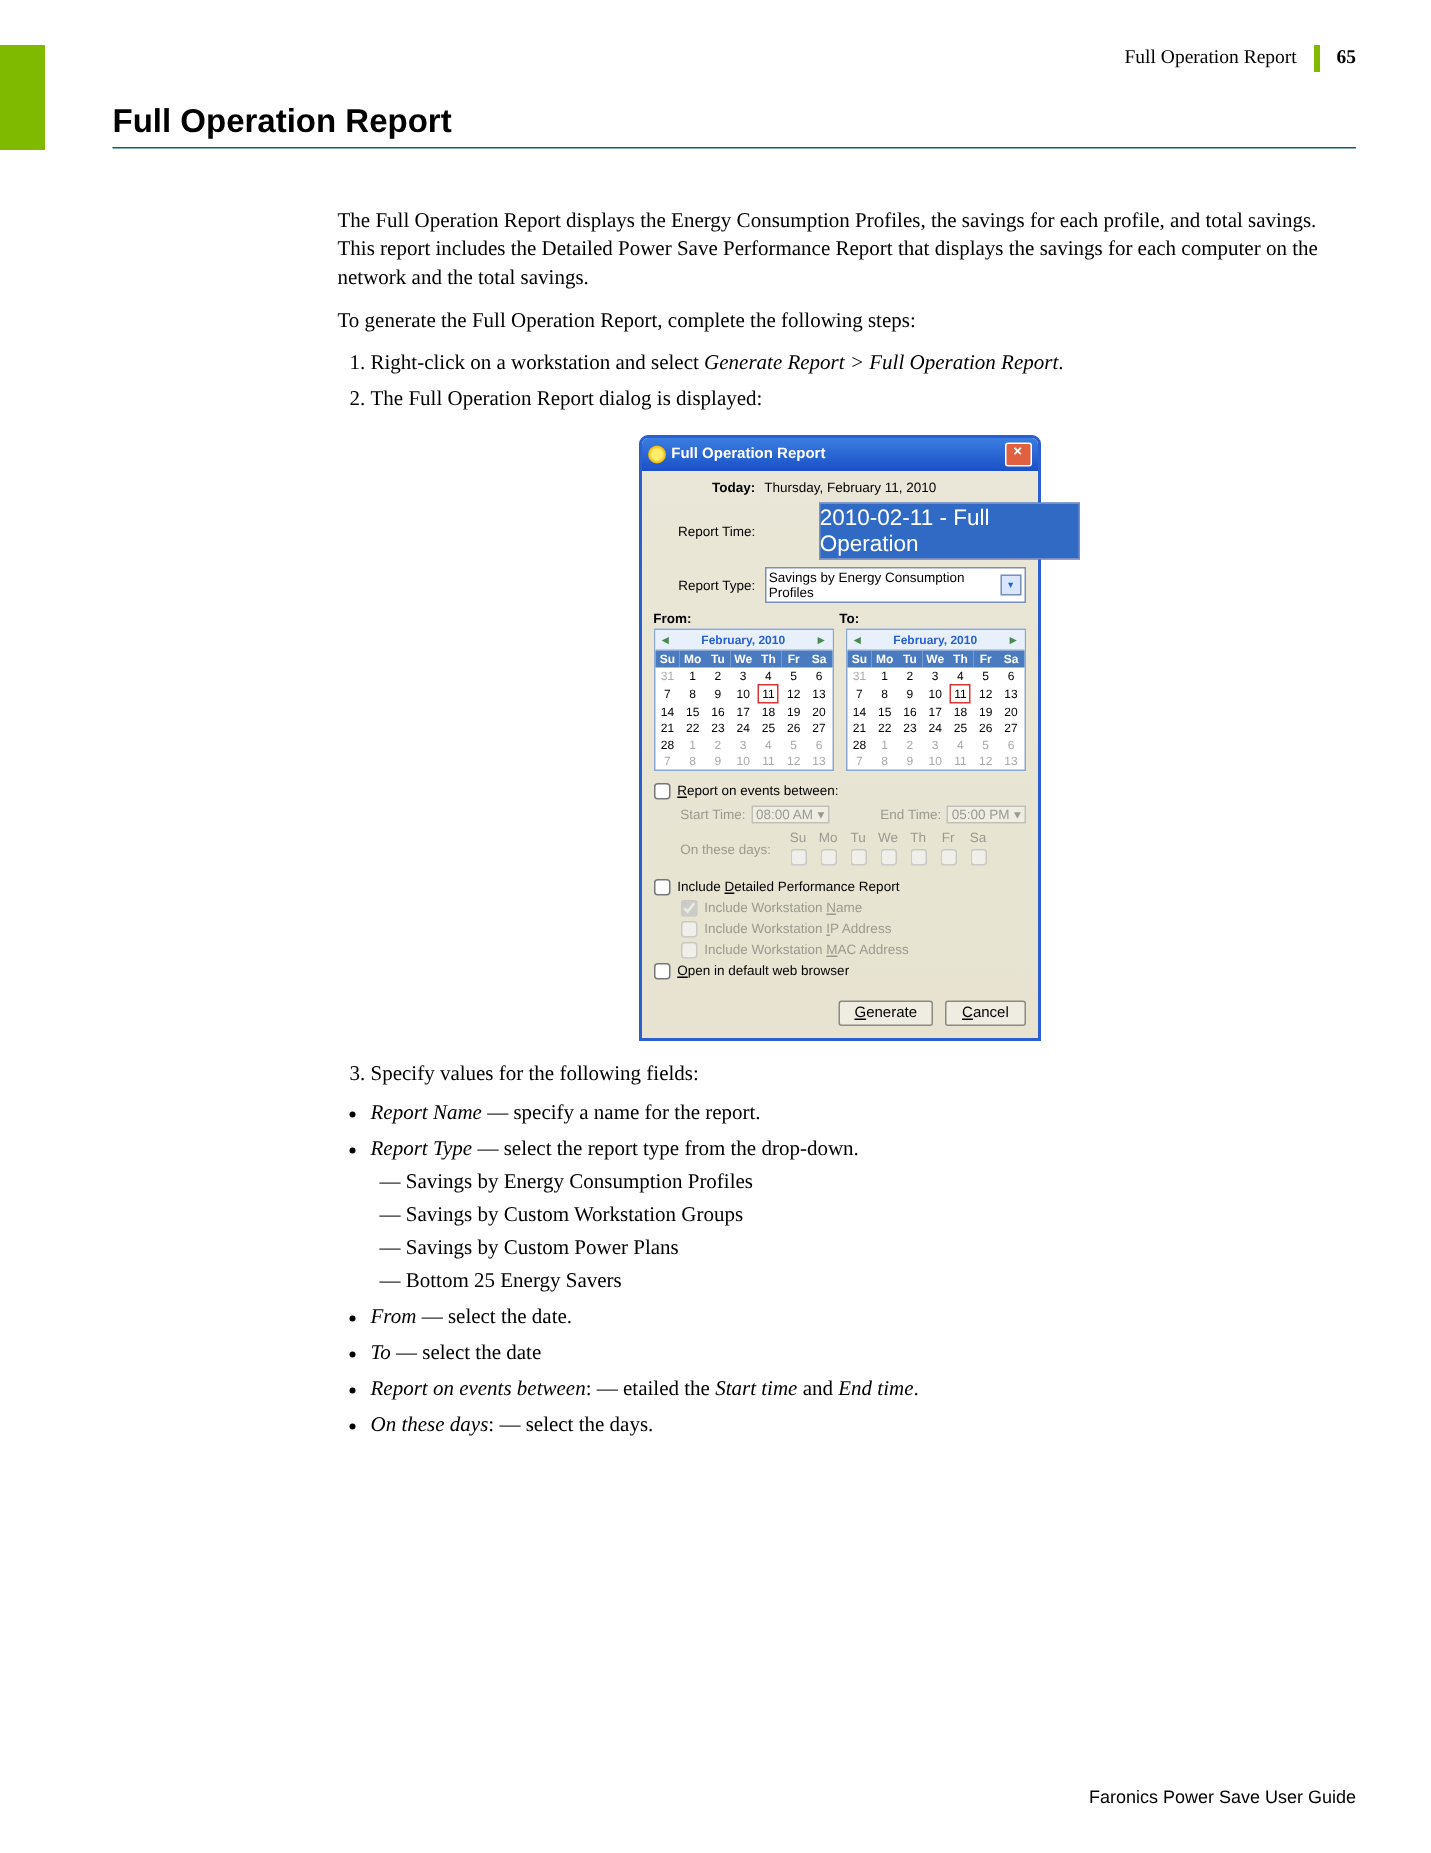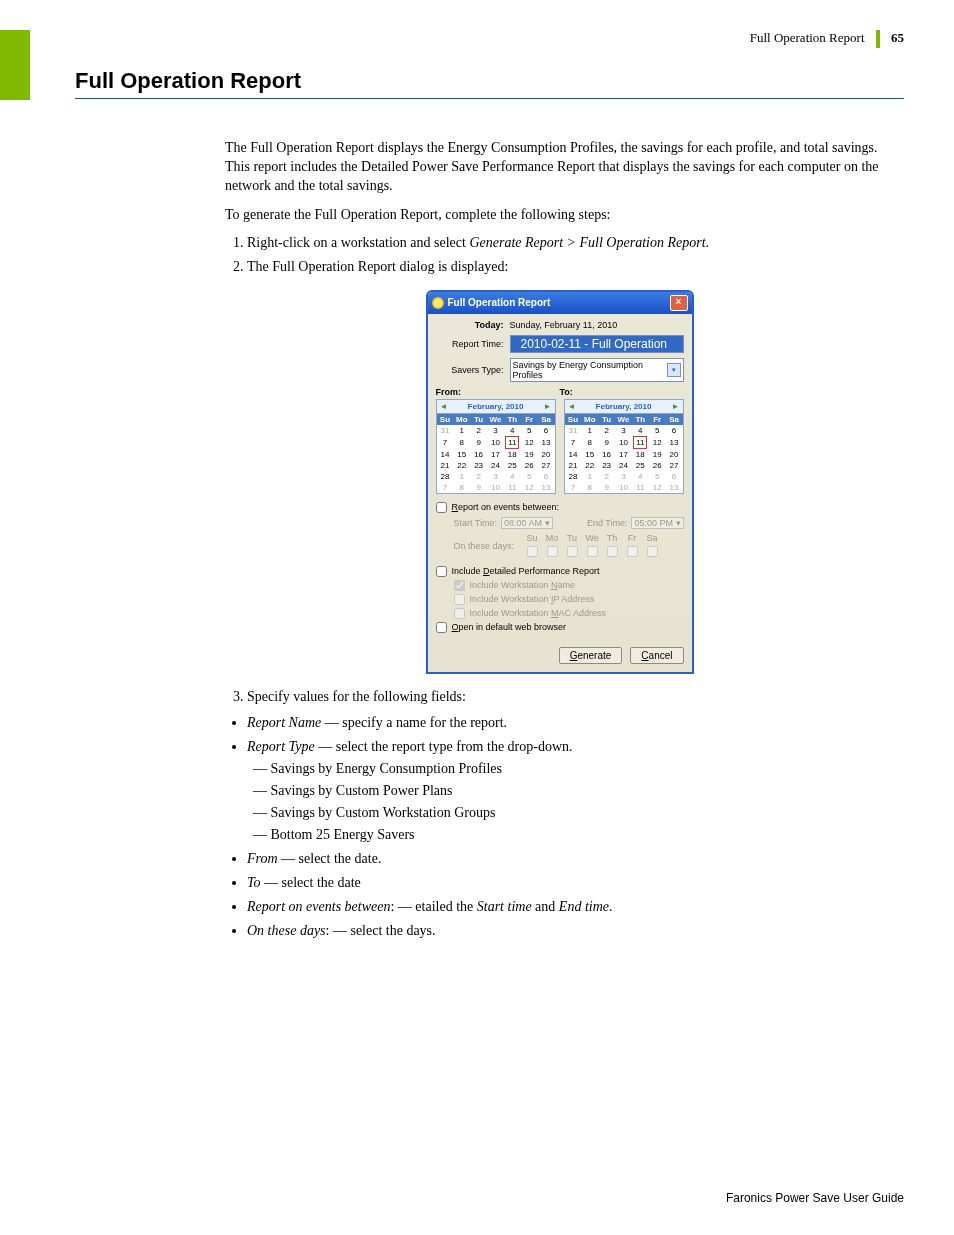--- a/index.html
+++ b/index.html
@@ -116,25 +116,26 @@
     text-align: center;
     font-weight: bold;
     border-radius: 2px;
   }
   .dlg-body { padding: 6px 8px 8px 8px; }
   .row { display:flex; align-items:center; margin-bottom:5px; }
   .row .lbl { width: 68px; text-align:right; padding-right:6px; }
   .row .val { flex:1; }
   .txt-input {
     width: 100%;
-    font-size: 12px;
-    padding: 1px 10px;
+    font-size: 15px;
+    padding: 1px 0;
     border: 1px solid #7a8fbf;
     background: #fff;
     box-sizing: border-box;
+    margin-left: 36px;
   }
   .txt-input.selected { background:#316ac5; color:#fff; }
   .select {
     width:100%;
     display:flex; align-items:center; justify-content:space-between;
     border:1px solid #7a8fbf; background:#fff;
     padding:1px 2px; box-sizing:border-box;
   }
   .select .arrow {
     width:12px;height:12px;background:#d9e6fb;border:1px solid #7a8fbf;
@@ -225,30 +226,30 @@
         <div class="titlebar">
           <span class="ttxt">
             <span class="sun"></span>
             <span>Full Operation Report</span>
           </span>
           <span class="closebtn">×</span>
         </div>
         <div class="dlg-body">
           <div class="row">
             <span class="lbl" style="font-weight:bold">Today:</span>
-            <span class="val">Sunday, February 11, 2010</span>
+            <span class="val">Thursday, February 11, 2010</span>
           </div>
           <div class="row">
             <span class="lbl">Report Time:</span>
             <span class="val">
                 <div class="txt-input selected">2010-02-11 - Full Operation</div>
               </span>
           </div>
           <div class="row">
-            <span class="lbl">Savers Type:</span>
+            <span class="lbl">Report Type:</span>
             <span class="val">
               <div class="select">
                 <span>Savings by Energy Consumption Profiles</span>
                 <span class="arrow">▾</span>
               </div>
             </span>
           </div>
 
           <div class="from-to">
             <span>From:</span>
@@ -496,22 +497,22 @@
 
     <ol class="steps" start="3">
       <li>Specify values for the following fields:</li>
     </ol>
 
     <ul class="bullets">
       <li><span class="italic">Report Name</span><span> — specify a name for the report.</span></li>
       <li><span class="italic">Report Type</span><span> — select the report type from the drop-down.</span>
         <ul class="dashes">
           <li>Savings by Energy Consumption Profiles</li>
+          <li>Savings by Custom Workstation Groups</li>
           <li>Savings by Custom Power Plans</li>
-          <li>Savings by Custom Workstation Groups</li>
           <li>Bottom 25 Energy Savers</li>
         </ul>
       </li>
       <li><span class="italic">From</span><span> — select the date.</span></li>
       <li><span class="italic">To</span><span> — select the date</span></li>
       <li><span class="italic">Report on events between</span><span>: — etailed the </span><span class="italic">Start time</span><span> and </span><span class="italic">End time</span><span>.</span></li>
       <li><span class="italic">On these days</span><span>: — select the days.</span></li>
     </ul>
   </div>
 

